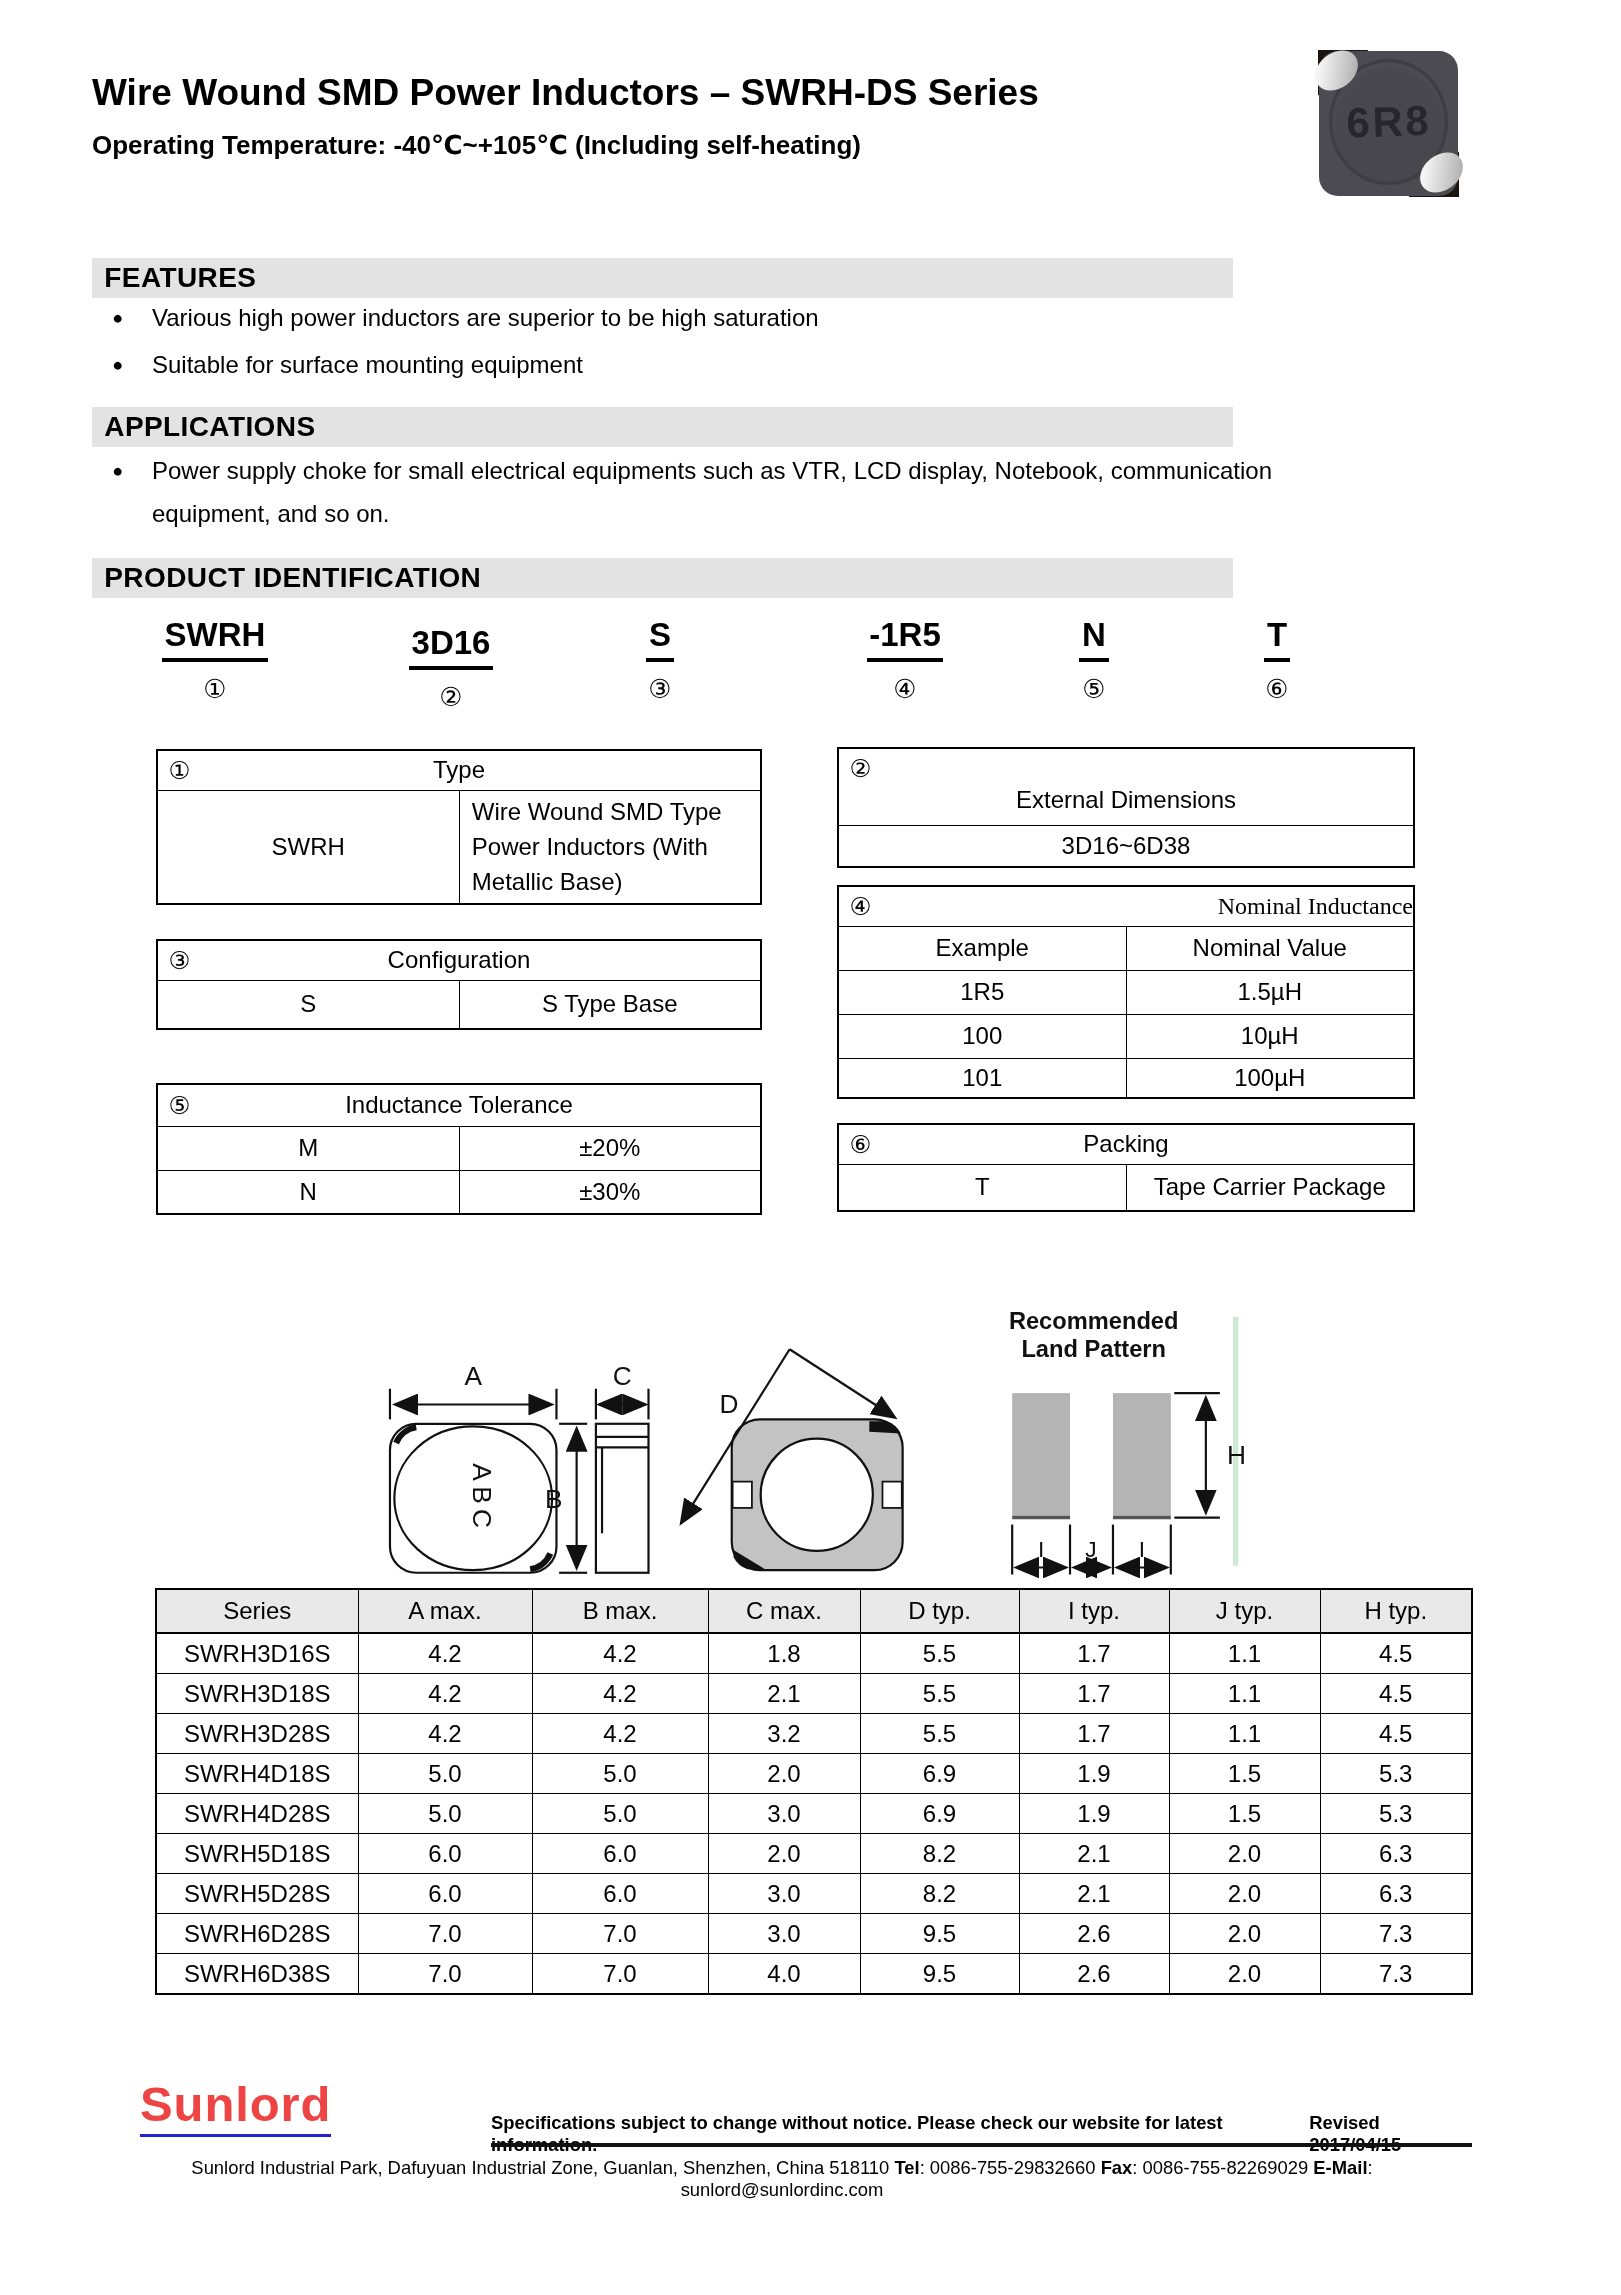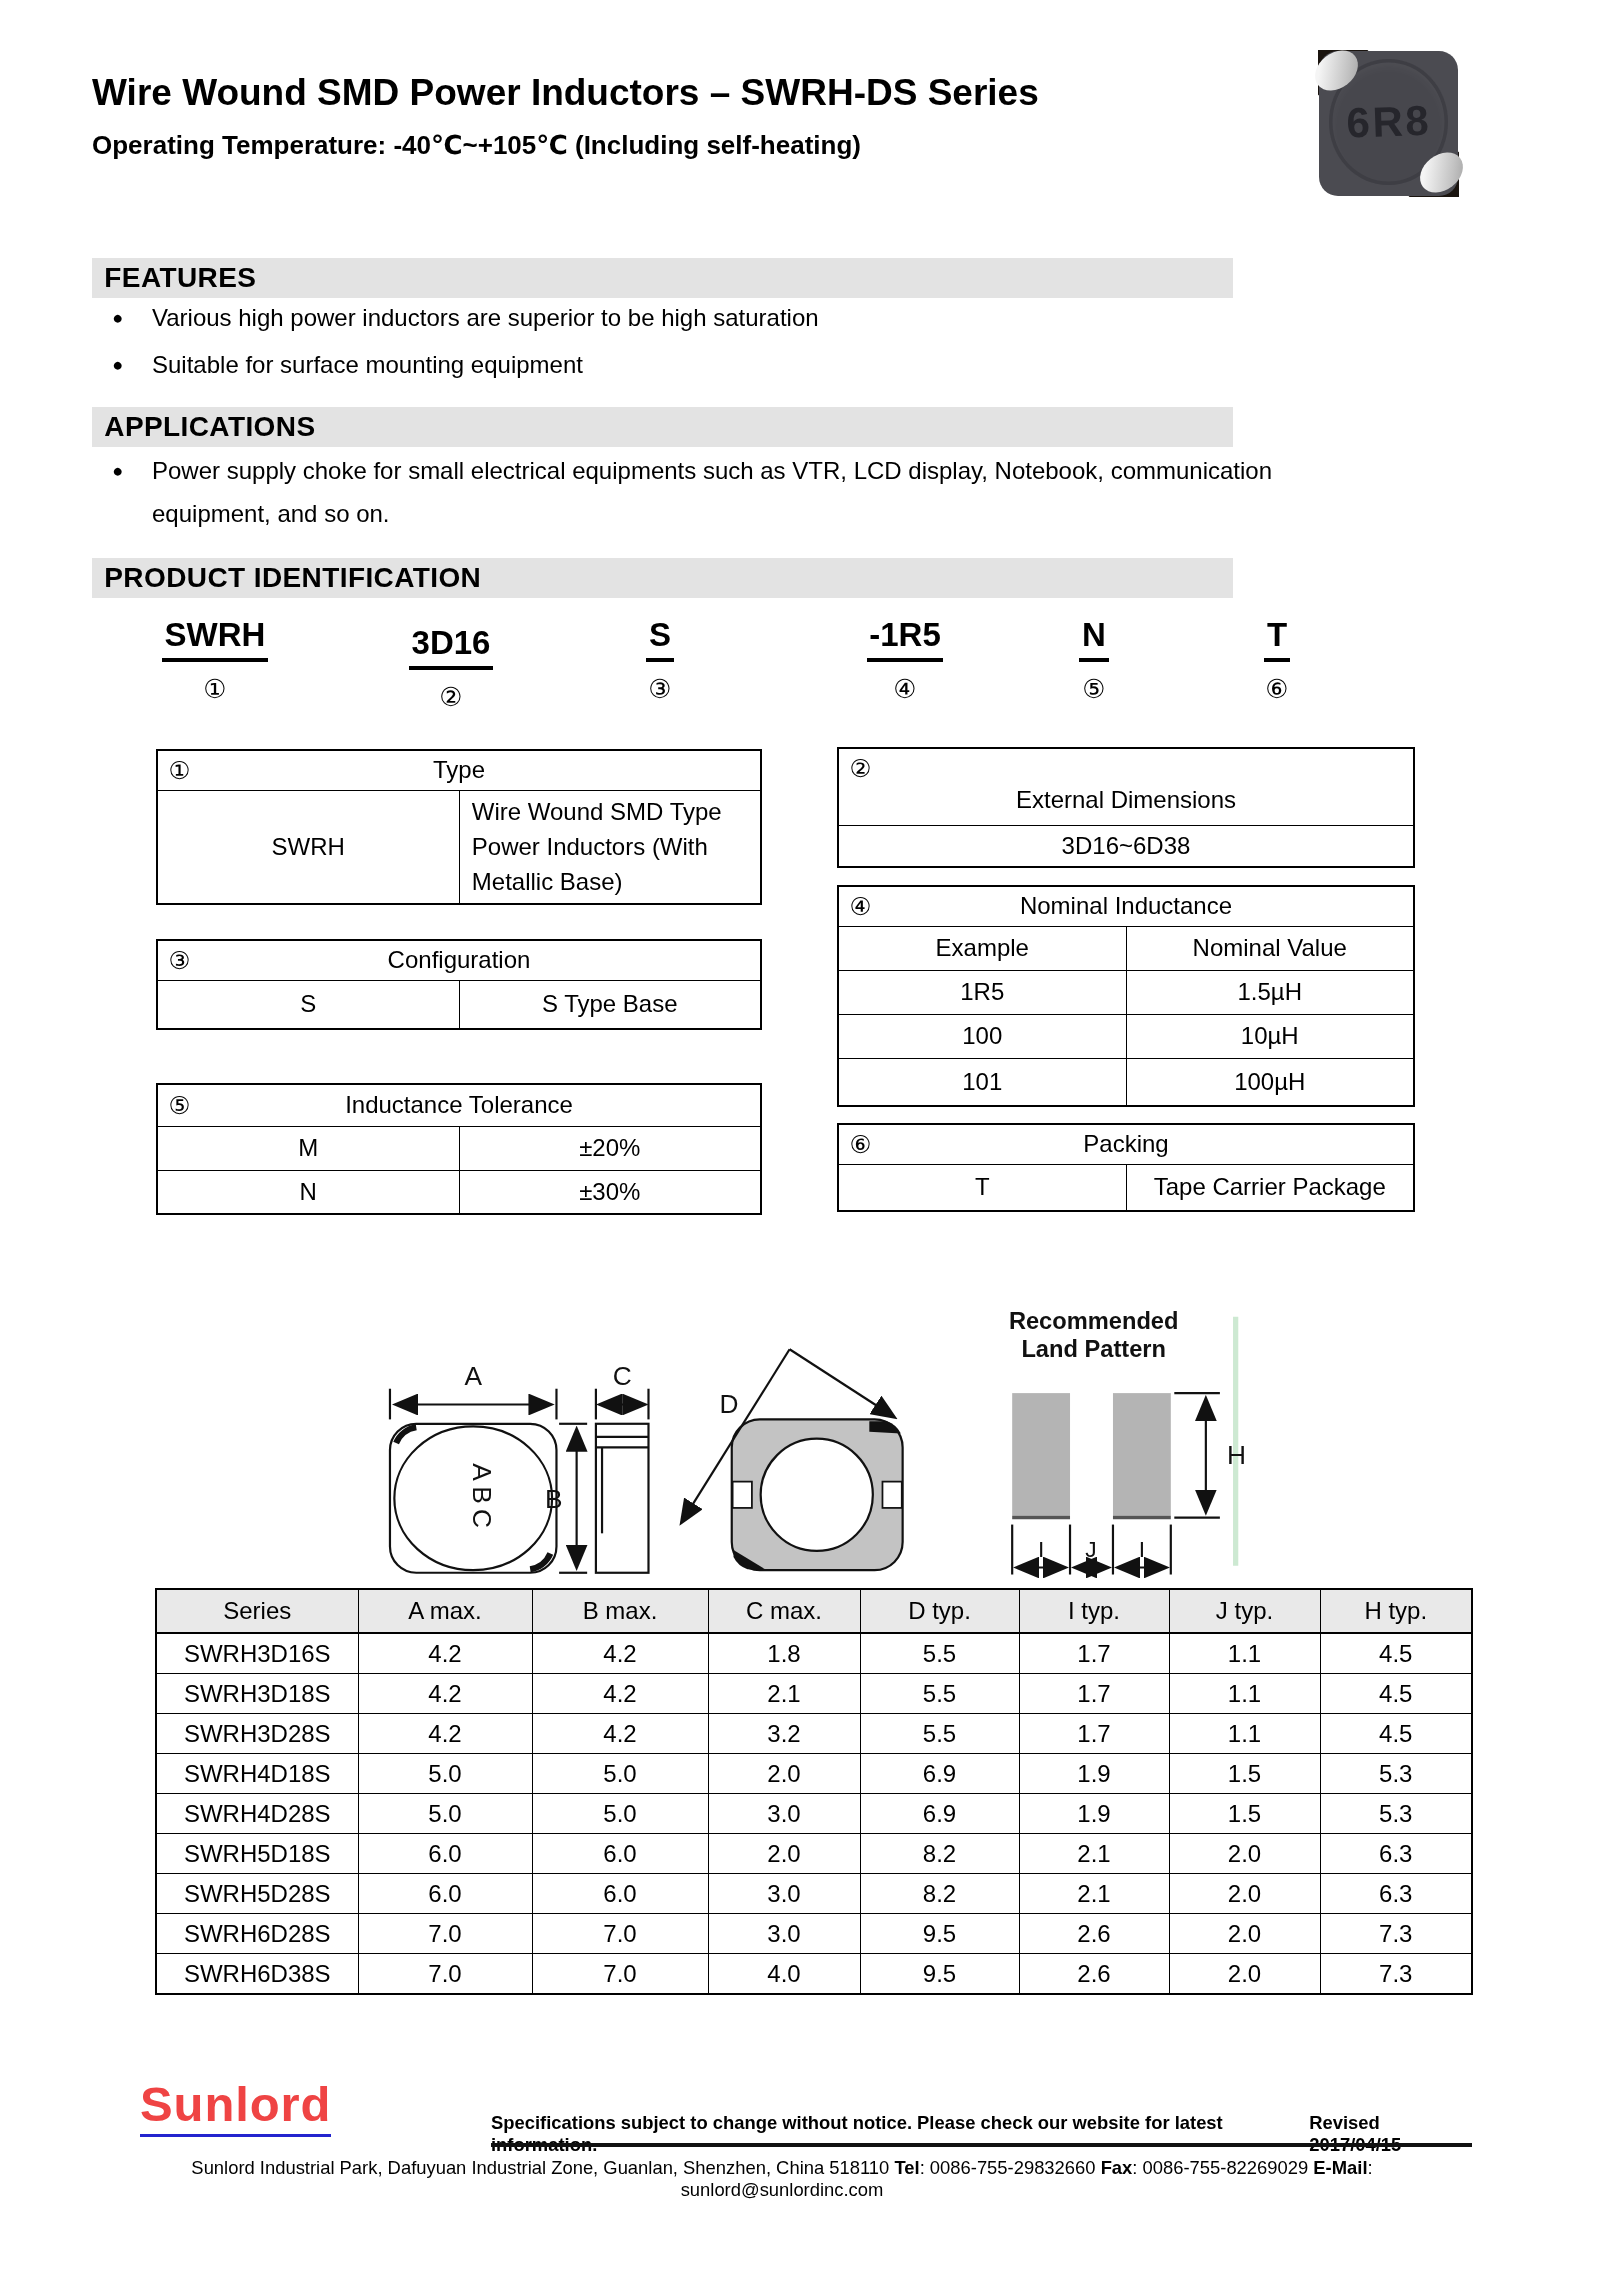--- a/index.html
+++ b/index.html
@@ -39,21 +39,21 @@
   .code-text{display:inline-block;font-size:33px;font-weight:bold;border-bottom:4.4px solid #000;padding:0 2.6px 3.5px 2.6px;}
   .code-num{margin-top:12.3px;font-size:26px;}
 
   
   table.spec{position:absolute;border-collapse:collapse;background:#fff;table-layout:fixed;}
   table.spec td{border:1.8px solid #000;font-size:24px;text-align:center;vertical-align:middle;padding:0;}
   table.spec{border:2.6px solid #000;}
   td.hdr-cell{position:relative;}
   .circ{position:absolute;left:10.5px;top:50%;transform:translateY(-50%);font-size:24.5px;}
   .circ-top{position:absolute;left:10.5px;top:5.3px;transform:none;}
-  .left-label{display:block;text-align:center;}
+  .left-label{display:block;text-align:right;font-family:Liberation Serif, serif;}
   .desc-cell{text-align:left !important;padding:3.5px 8.8px 3.5px 12.3px !important;line-height:35px;}
 
   
   table.dim-table{position:absolute;left:155px;top:1588px;width:1316px;border-collapse:collapse;border:2.6px solid #000;table-layout:fixed;}
   table.dim-table th{border:1.8px solid #000;border-bottom:2.6px solid #000;background:#e9e9e9;
                      font-size:24px;font-weight:normal;height:40px;}
   table.dim-table td{border:1.8px solid #000;font-size:24px;text-align:center;height:37px;}
 
   
   .diagram{position:absolute;left:333px;top:1301px;width:964px;height:285px;}
@@ -175,21 +175,21 @@
       <td>Nominal Value</td>
     </tr>
     <tr style="height:44px;">
       <td>1R5</td>
       <td>1.5µH</td>
     </tr>
     <tr style="height:44px;">
       <td>100</td>
       <td>10µH</td>
     </tr>
-    <tr style="height:48px;">
+    <tr style="height:40px;">
       <td>101</td>
       <td>100µH</td>
     </tr>
   </tbody>
     </table>
 
   <table class="spec" style="left:156px;top:939px;width:606px;">
     <tbody>
         <tr style="height:40px;">
           <td class="hdr-cell" colspan="2">

